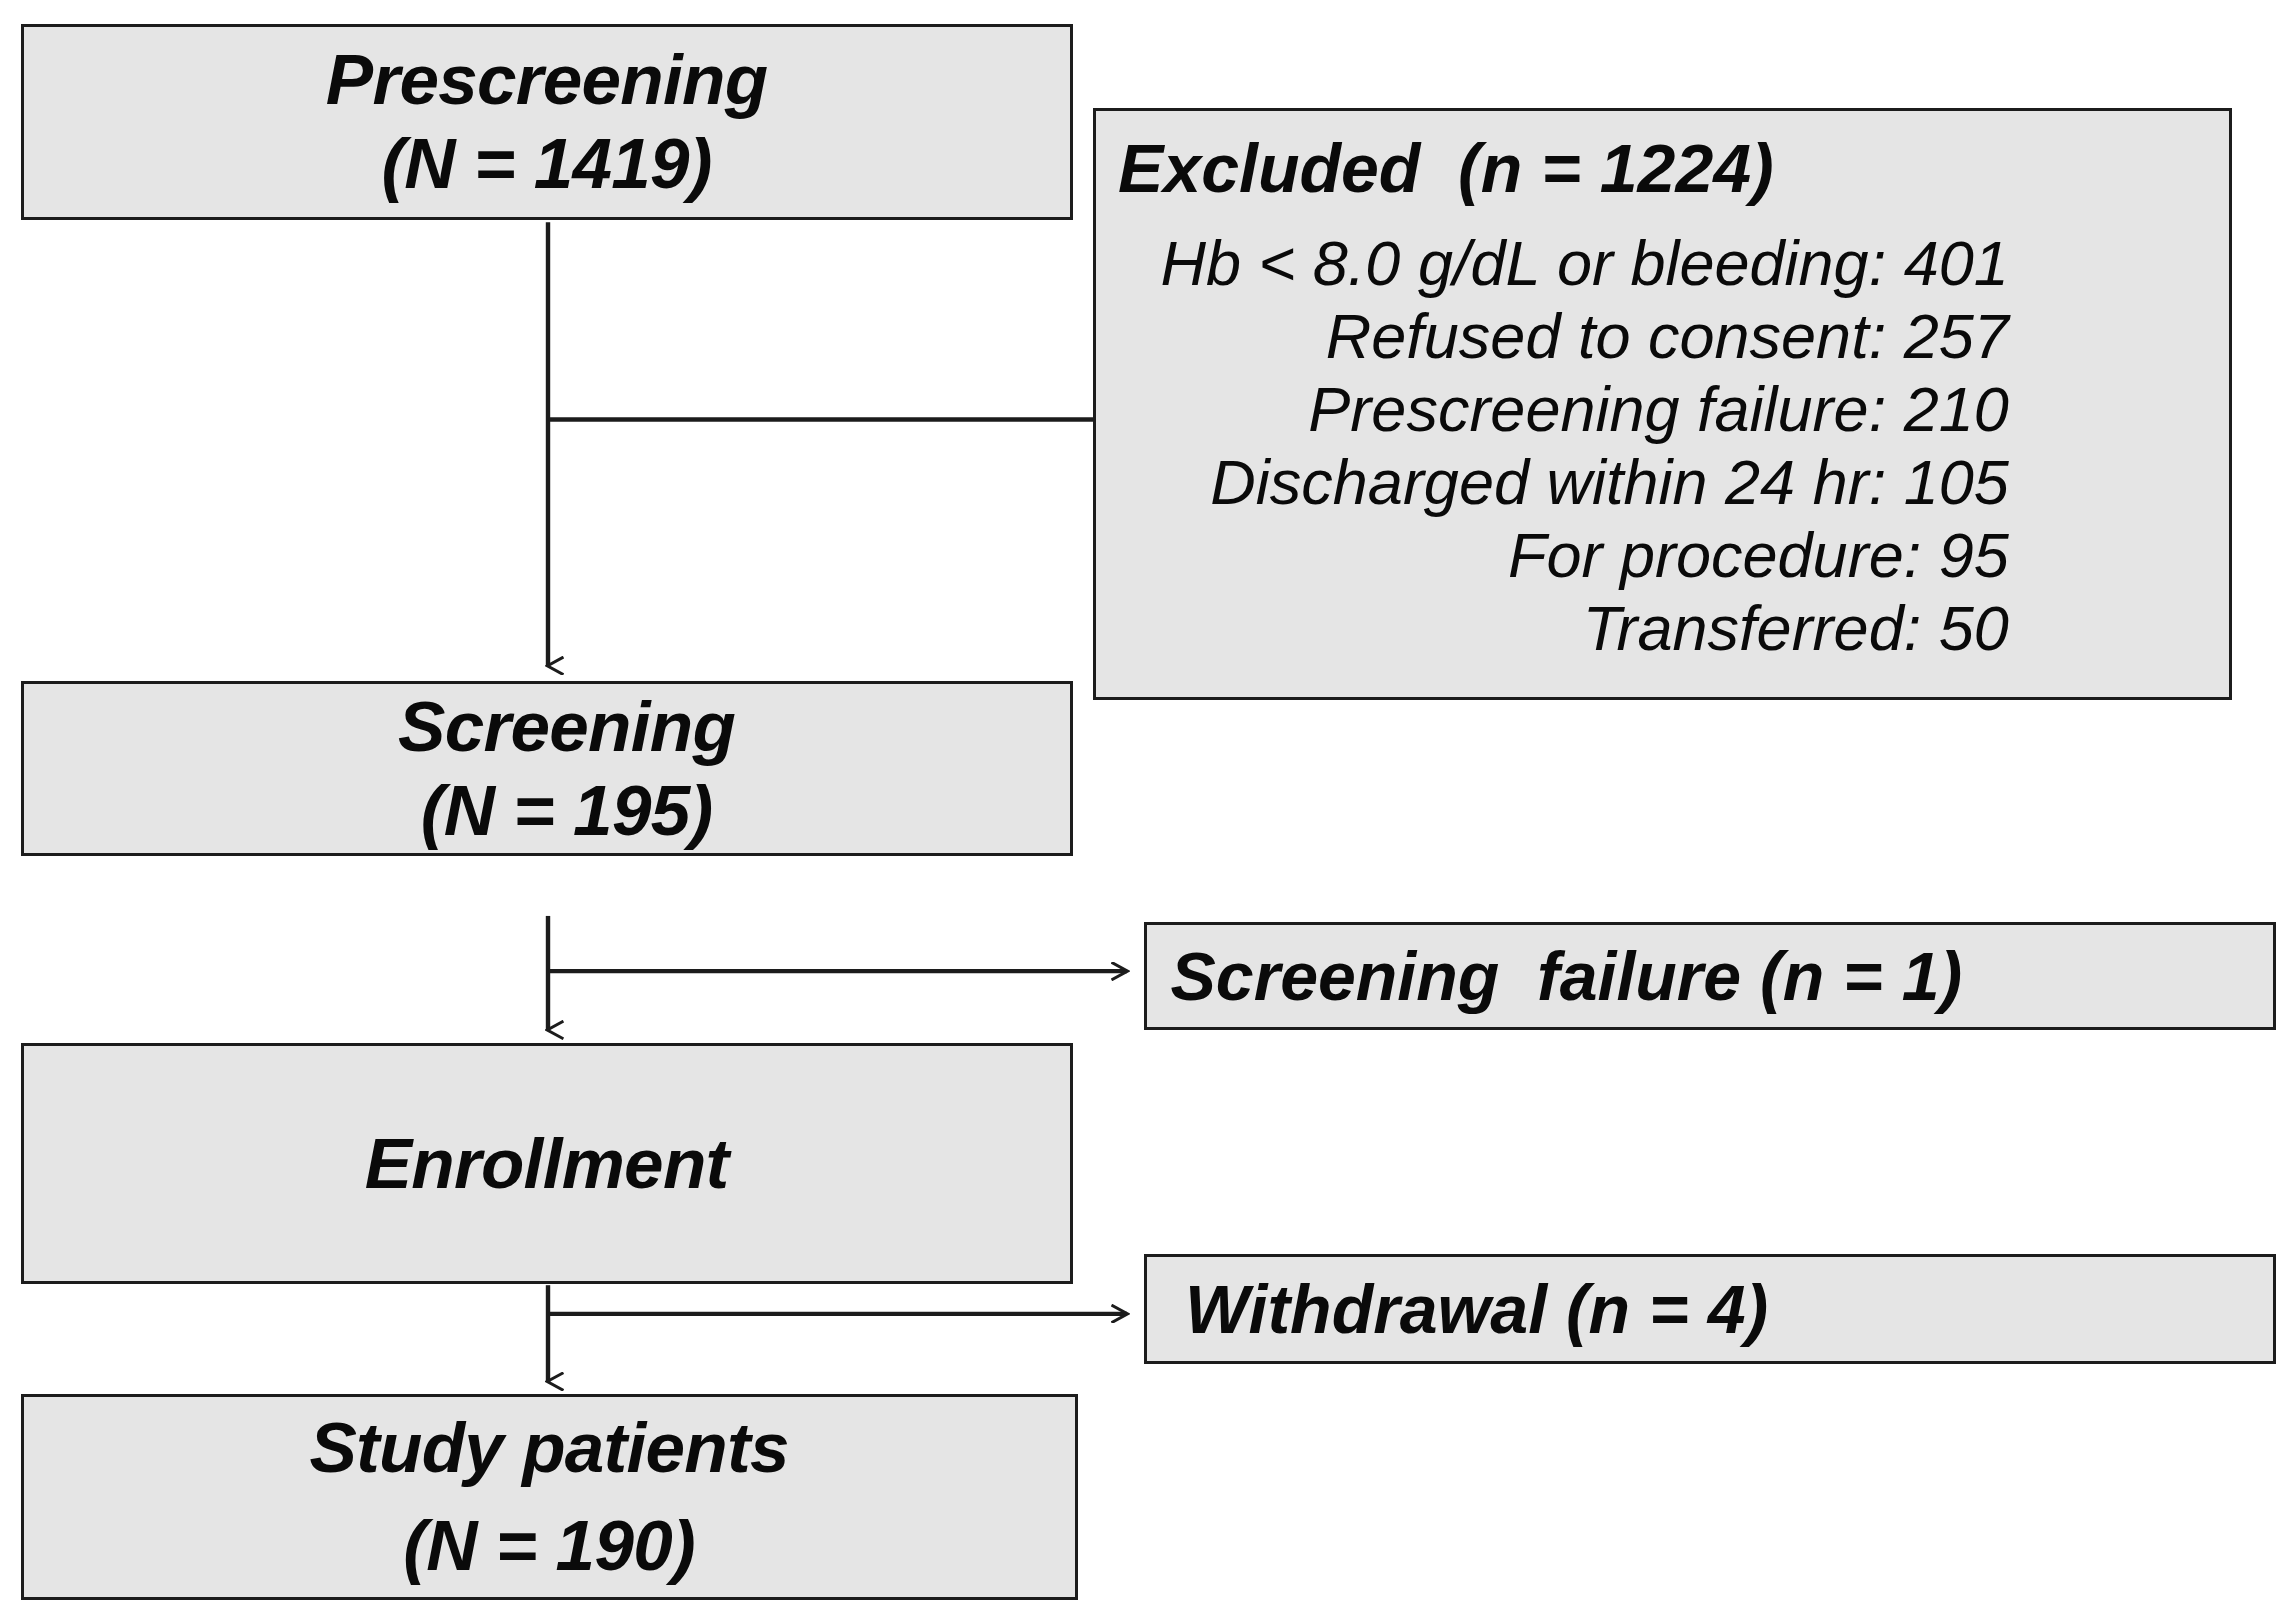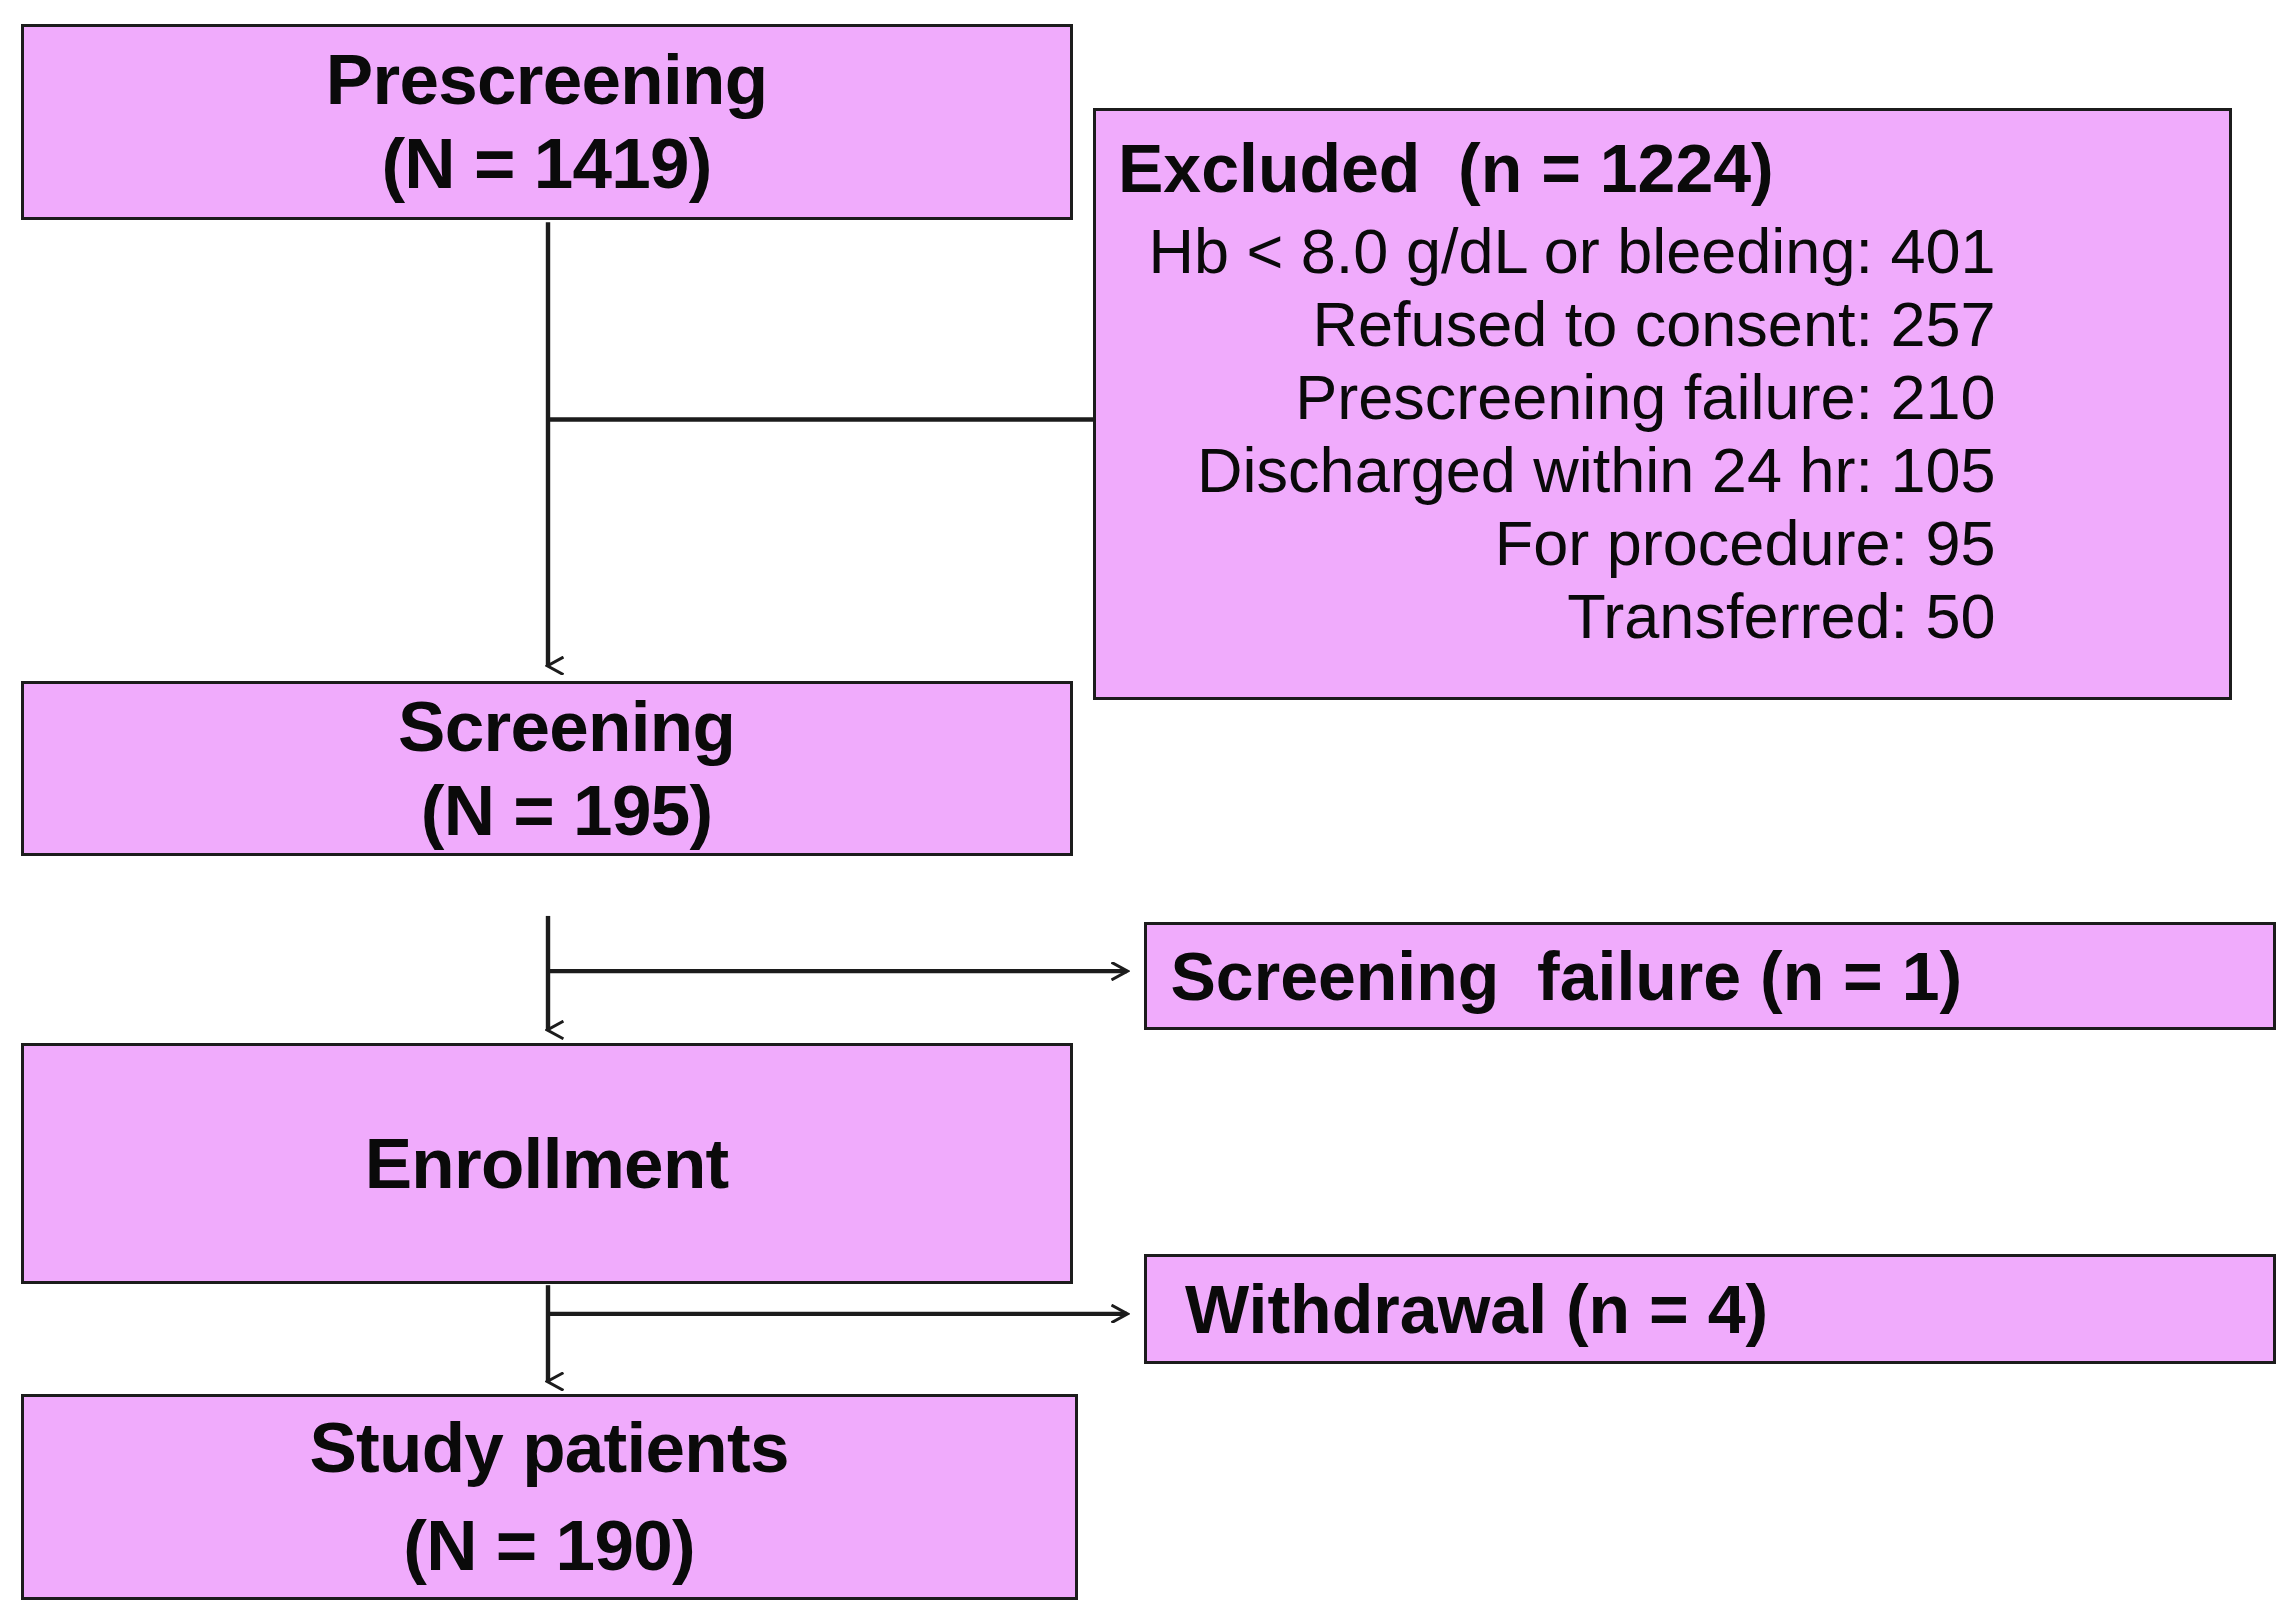--- a/index.html
+++ b/index.html
@@ -16,25 +16,26 @@
     overflow: hidden;
     font-family: "Liberation Sans", "DejaVu Sans", sans-serif;
     color: #0a0a0a;
     -webkit-font-smoothing: antialiased;
   }
 
   
   .node {
     position: absolute;
     box-sizing: border-box;
-    background: #f0abfc;
+    background: #e5e5e5;
     border: 3.7px solid #1c1c1c;
     display: flex;
     flex-direction: column;
     justify-content: center;
+    font-style: italic;
   }
   .node.center { align-items: center; text-align: center; }
 
   .title-line {
     font-weight: 700;
     font-size: 71px;
     line-height: 1.18;
     letter-spacing: -0.7px;
     white-space: pre;
   }
@@ -72,21 +73,21 @@
   
   .excl-heading {
     font-weight: 700;
     font-size: 68px;
     line-height: 1.12;
     white-space: pre;
     margin-bottom: 4.4px;
   }
   .excl-list {
     list-style: none;
-    margin: 4px;
+    margin: 16px;
     padding: 0 0 0 26.5px;
   }
   .excl-list li {
     font-weight: 400;
     font-size: 63px;
     line-height: 1.16;
     white-space: pre;
   }
 
   .side-label {

